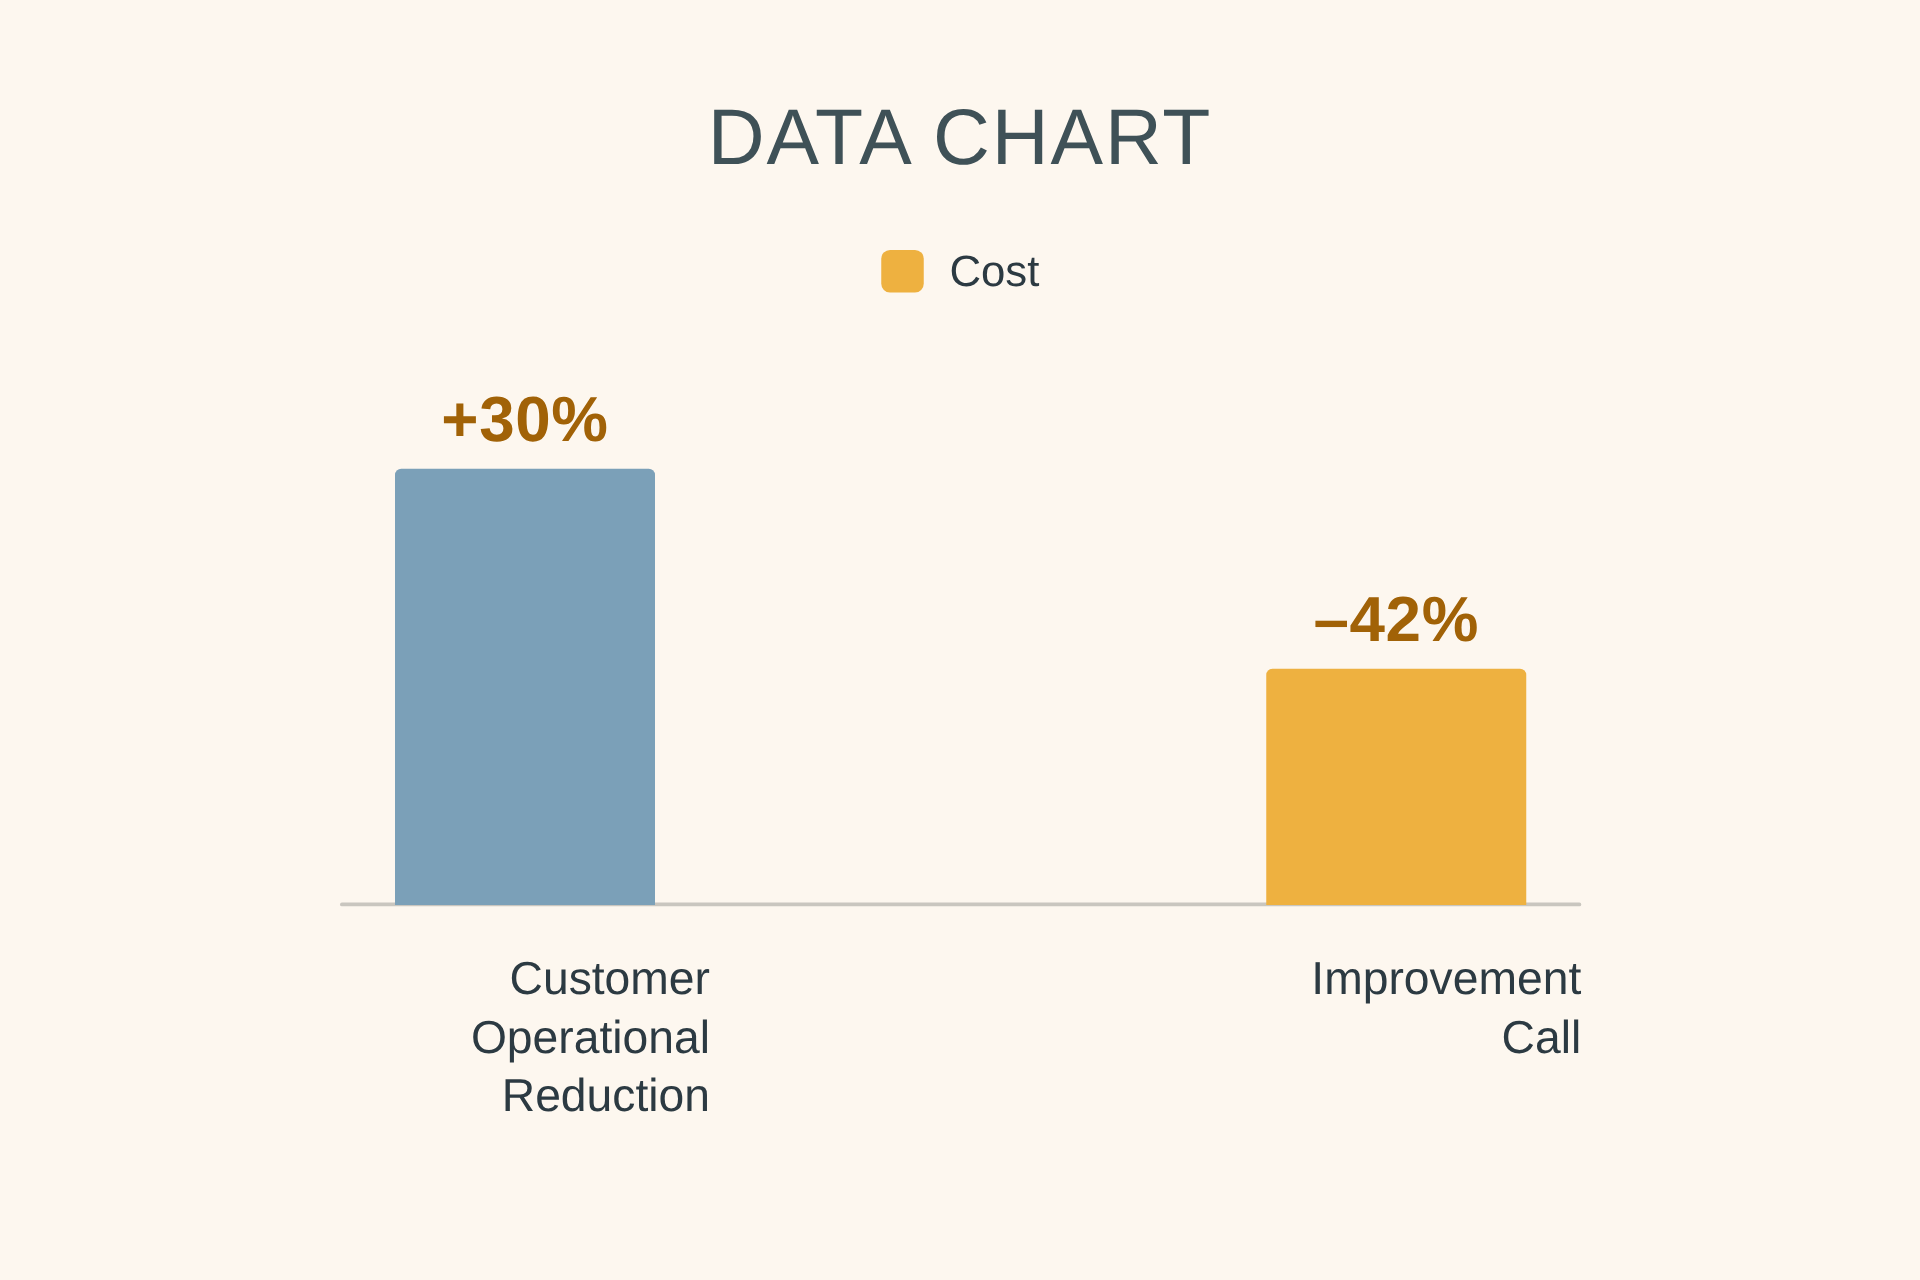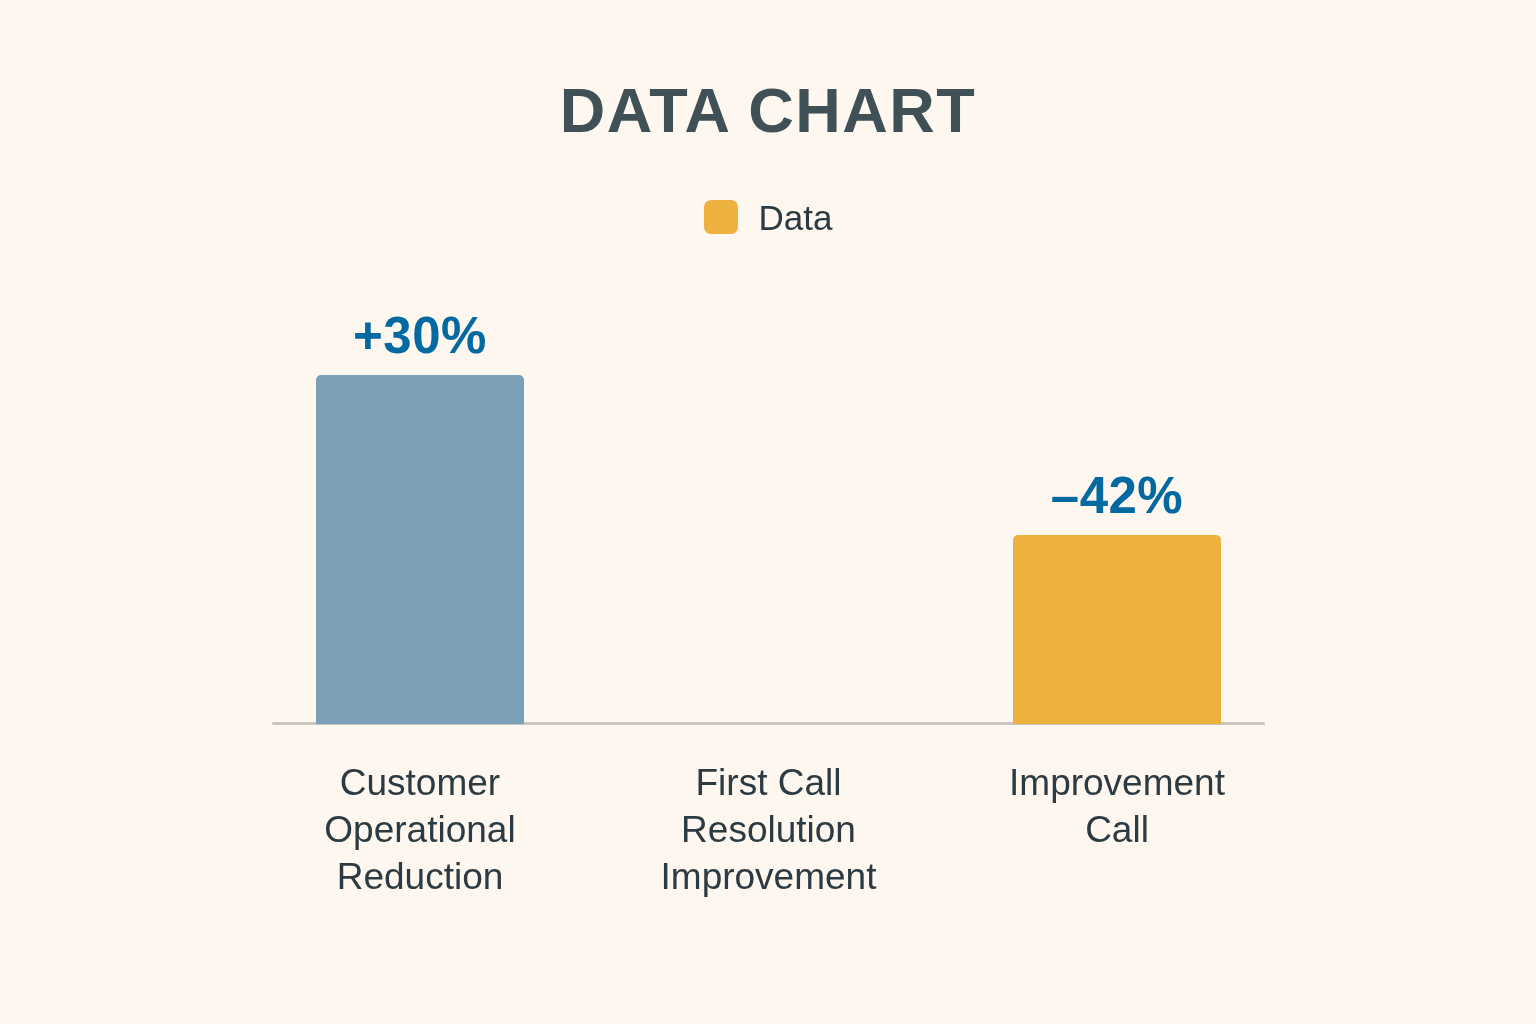--- a/index.html
+++ b/index.html
@@ -23,21 +23,21 @@
   }
 
   
   .chart-title {
     position: absolute;
     left: 0;
     top: 77px;
     width: 1536px;
     text-align: center;
     font-size: 63px;
-    font-weight: bold;
+    font-weight: normal;
     letter-spacing: 1.5px;
     color: #3f5157;
     line-height: 1.05;
     white-space: nowrap;
   }
 
   
   .legend {
     position: absolute;
     left: 0;
@@ -99,21 +99,21 @@
     align-items: center;
   }
 
   .bar-value {
     position: absolute;
     left: 0;
     width: 100%;
     text-align: center;
     font-size: 51px;
     font-weight: bold;
-    color: #0369a1;
+    color: #a16207;
     letter-spacing: 0.5px;
     line-height: 1;
     white-space: nowrap;
   }
 
   .bar-rect {
     width: 208px;
     border-radius: 5px 5px 0 0;
     align-self: center;
   }
@@ -122,37 +122,37 @@
   .cat-labels {
     position: absolute;
     left: 272px;
     top: 760px;
     width: 993px;
     display: flex;
     justify-content: space-between;
   }
   .cat-label {
     width: 296px;
-    text-align: center;
+    text-align: right;
     font-size: 37px;
     line-height: 1.27;
     color: #2c3a42;
   }
 </style>
 </head>
 <body style="background: rgb(253, 247, 239);">
 
 <div id="chart-root">
 
   <div class="chart-title" style="color: rgb(63, 81, 87);">DATA CHART</div>
 
   <div class="legend">
     <div class="legend-item">
       <span class="legend-swatch" style="background: rgb(238, 177, 64);"></span>
-      <span class="legend-label">Data</span>
+      <span class="legend-label">Cost</span>
     </div>
   </div>
 
   <div class="axis-line" style="background: rgb(201, 198, 191);"></div>
 
   <div class="bars">
 
     <div class="bar-slot">
       <div class="bar-value" style="bottom: 363px;">+30%</div>
       <div class="bar-rect" style="height: 349px; background: rgb(123, 160, 184);"></div>
@@ -166,23 +166,18 @@
 
   </div>
 
   <div class="cat-labels">
     <div class="cat-label">
       <div>Customer</div>
       <div>Operational</div>
       <div>Reduction</div>
     </div>
     <div class="cat-label">
-      <div>First Call</div>
-      <div>Resolution</div>
-      <div>Improvement</div>
-    </div>
-    <div class="cat-label">
       <div>Improvement</div>
       <div>Call</div>
     </div>
   </div>
 
 </div>
 
 </body></html>

